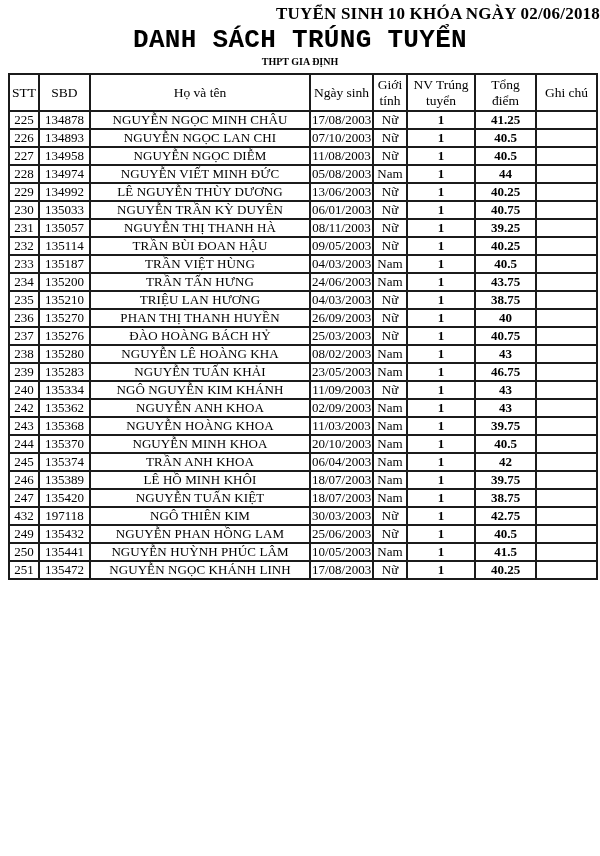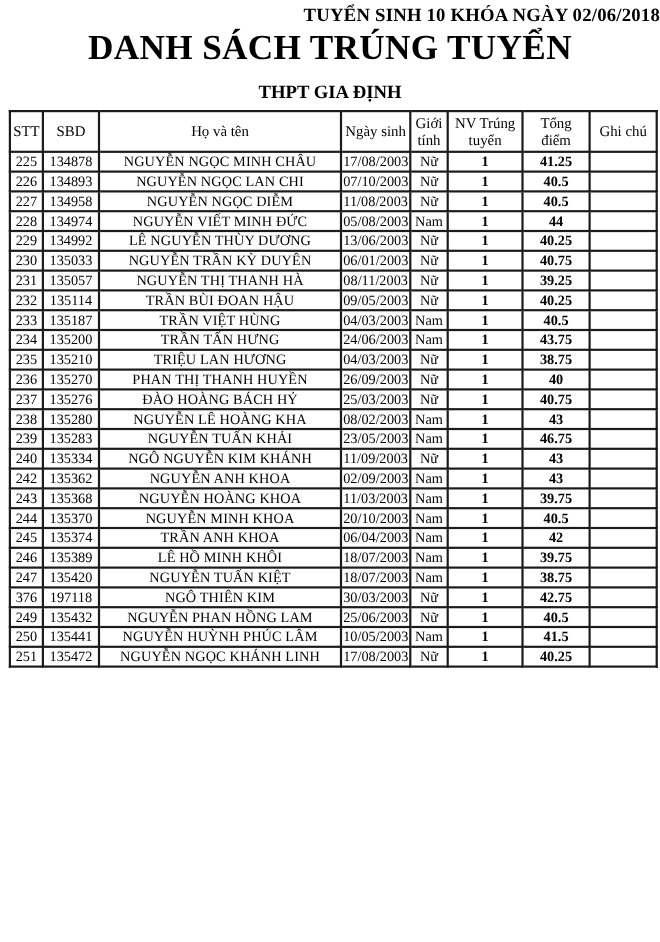--- a/index.html
+++ b/index.html
@@ -14,29 +14,30 @@
   .page { width: 600px; height: 856px; }
   .doc-header { text-align: center; }
   .title-line1 {
     font-size: 17px;
     font-weight: bold;
     padding-top: 4px;
     letter-spacing: 0.2px;
     text-align: right;
   }
   .title-line2 {
-    font-size: 32px;
+    font-size: 26px;
     font-weight: bold;
     margin-top: 1px;
     letter-spacing: 0.3px;
+    font-family: Liberation Mono, monospace;
   }
   .title-line3 {
-    font-size: 17px;
+    font-size: 10px;
     font-weight: bold;
-    margin-top: 12px;
+    margin-top: 1px;
     margin-bottom: 6px;
   }
   table.data-table {
     border-collapse: collapse;
     table-layout: fixed;
     width: 588px;
     margin-left: 8px;
   }
   table.data-table th,
   table.data-table td {
@@ -312,21 +313,21 @@
           <td class="col-stt">247</td>
           <td class="col-sbd">135420</td>
           <td class="col-name">NGUYỄN TUẤN KIỆT</td>
           <td class="col-dob">18/07/2003</td>
           <td class="col-gender">Nam</td>
           <td class="col-nv">1</td>
           <td class="col-score">38.75</td>
           <td class="col-note"></td>
         </tr>
         <tr>
-          <td class="col-stt">376</td>
+          <td class="col-stt">432</td>
           <td class="col-sbd">197118</td>
           <td class="col-name">NGÔ THIÊN KIM</td>
           <td class="col-dob">30/03/2003</td>
           <td class="col-gender">Nữ</td>
           <td class="col-nv">1</td>
           <td class="col-score">42.75</td>
           <td class="col-note"></td>
         </tr>
         <tr>
           <td class="col-stt">249</td>

